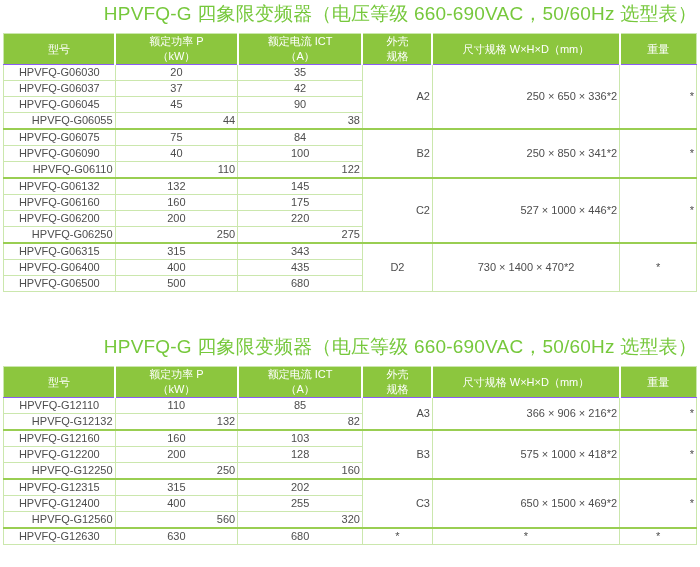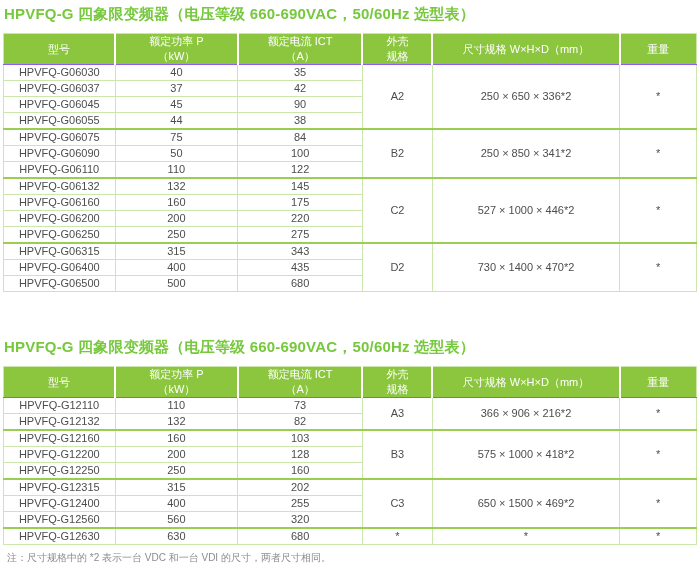--- a/index.html
+++ b/index.html
@@ -14,26 +14,27 @@
   *{box-sizing:border-box;}
   html,body{margin:0;padding:0;}
   body{
     width:700px;height:567px;
     background:#ffffff;
     font-family:"Liberation Sans","DejaVu Sans",sans-serif;
     overflow:hidden;
   }
   .page{padding:4px 3px 0 3px;}
   .section-title{
-    font-size:15px;
-    font-weight:bold;
+    font-size:19px;
+    font-weight:normal;
     color:var(--title-green);
     margin:0 0 9px 1px;
     line-height:20px;
     letter-spacing:0.2px;
+    text-align:right;
   }
   .section-2 .section-title{margin-top:45px;}
   table.sel-table{
     width:694px;
     border-collapse:collapse;
     table-layout:fixed;
     border:1px solid var(--border-light);
   }
   .sel-table th{
     background:var(--header-bg);
@@ -54,20 +55,21 @@
     height:15.6px;
     line-height:15px;
     padding:0 2px;
     border:1px solid var(--border-light);
     background:#ffffff;
     white-space:nowrap;
     overflow:hidden;
   }
   .sel-table td.gend{
     border-bottom:2px solid var(--border-group);
+    text-align:right;
   }
   .footnote{
     font-size:10px;
     color:var(--note-gray);
     margin:7px 0 0 4px;
     line-height:12px;
   }
 </style>
 </head>
 <body>
@@ -91,21 +93,21 @@
             <th>额定功率 P（kW）</th>
             <th>额定电流 ICT（A）</th>
             <th>外壳规格</th>
             <th>尺寸规格 W×H×D（mm）</th>
             <th>重量</th>
           </tr>
         </thead>
         <tbody>
           <tr>
             <td>HPVFQ-G06030</td>
-            <td>40</td>
+            <td>20</td>
             <td>35</td>
             <td class="gend" rowspan="4">A2</td>
             <td class="gend" rowspan="4">250 × 650 × 336*2</td>
             <td class="gend" rowspan="4">*</td>
           </tr>
           <tr>
             <td>HPVFQ-G06037</td>
             <td>37</td>
             <td>42</td>
           </tr>
@@ -122,21 +124,21 @@
           <tr>
             <td>HPVFQ-G06075</td>
             <td>75</td>
             <td>84</td>
             <td class="gend" rowspan="3">B2</td>
             <td class="gend" rowspan="3">250 × 850 × 341*2</td>
             <td class="gend" rowspan="3">*</td>
           </tr>
           <tr>
             <td>HPVFQ-G06090</td>
-            <td>50</td>
+            <td>40</td>
             <td>100</td>
           </tr>
           <tr>
             <td class="gend">HPVFQ-G06110</td>
             <td class="gend">110</td>
             <td class="gend">122</td>
           </tr>
           <tr>
             <td>HPVFQ-G06132</td>
             <td>132</td>
@@ -200,21 +202,21 @@
             <th>额定电流 ICT（A）</th>
             <th>外壳规格</th>
             <th>尺寸规格 W×H×D（mm）</th>
             <th>重量</th>
           </tr>
         </thead>
         <tbody>
           <tr>
             <td>HPVFQ-G12110</td>
             <td>110</td>
-            <td>73</td>
+            <td>85</td>
             <td class="gend" rowspan="2">A3</td>
             <td class="gend" rowspan="2">366 × 906 × 216*2</td>
             <td class="gend" rowspan="2">*</td>
           </tr>
           <tr>
             <td class="gend">HPVFQ-G12132</td>
             <td class="gend">132</td>
             <td class="gend">82</td>
           </tr>
           <tr>
@@ -258,15 +260,14 @@
             <td>630</td>
             <td>680</td>
             <td rowspan="1">*</td>
             <td rowspan="1">*</td>
             <td rowspan="1">*</td>
           </tr>
         </tbody>
       </table>
   </section>
 
-  <p class="footnote">注：尺寸规格中的 *2 表示一台 VDC 和一台 VDI 的尺寸，两者尺寸相同。</p>
 
 </div>
 
 </body></html>

